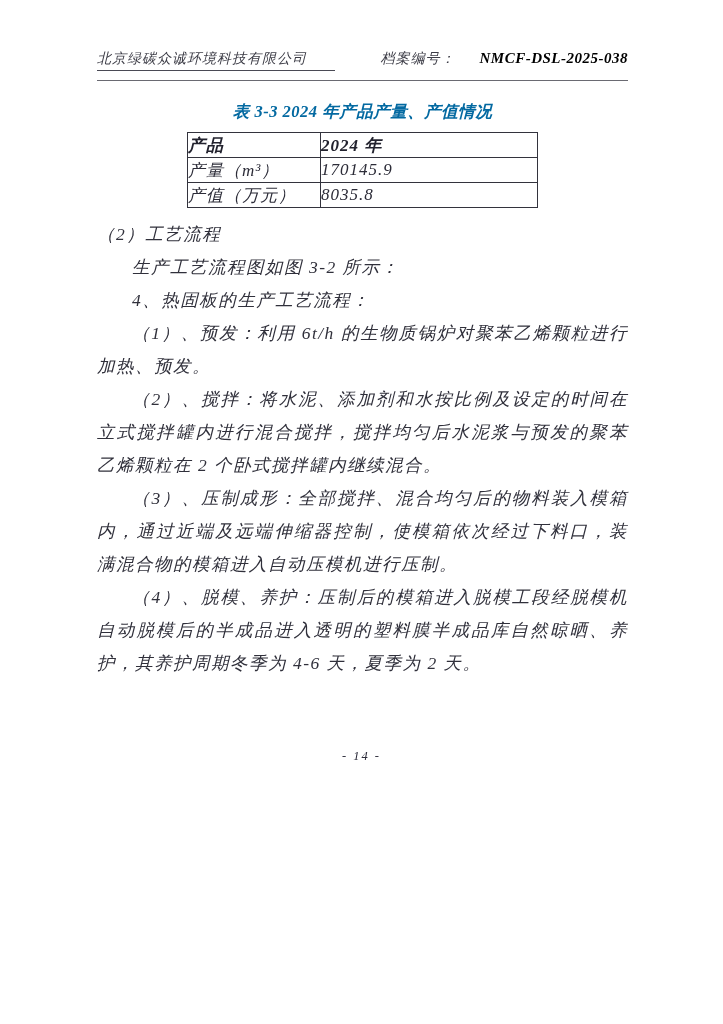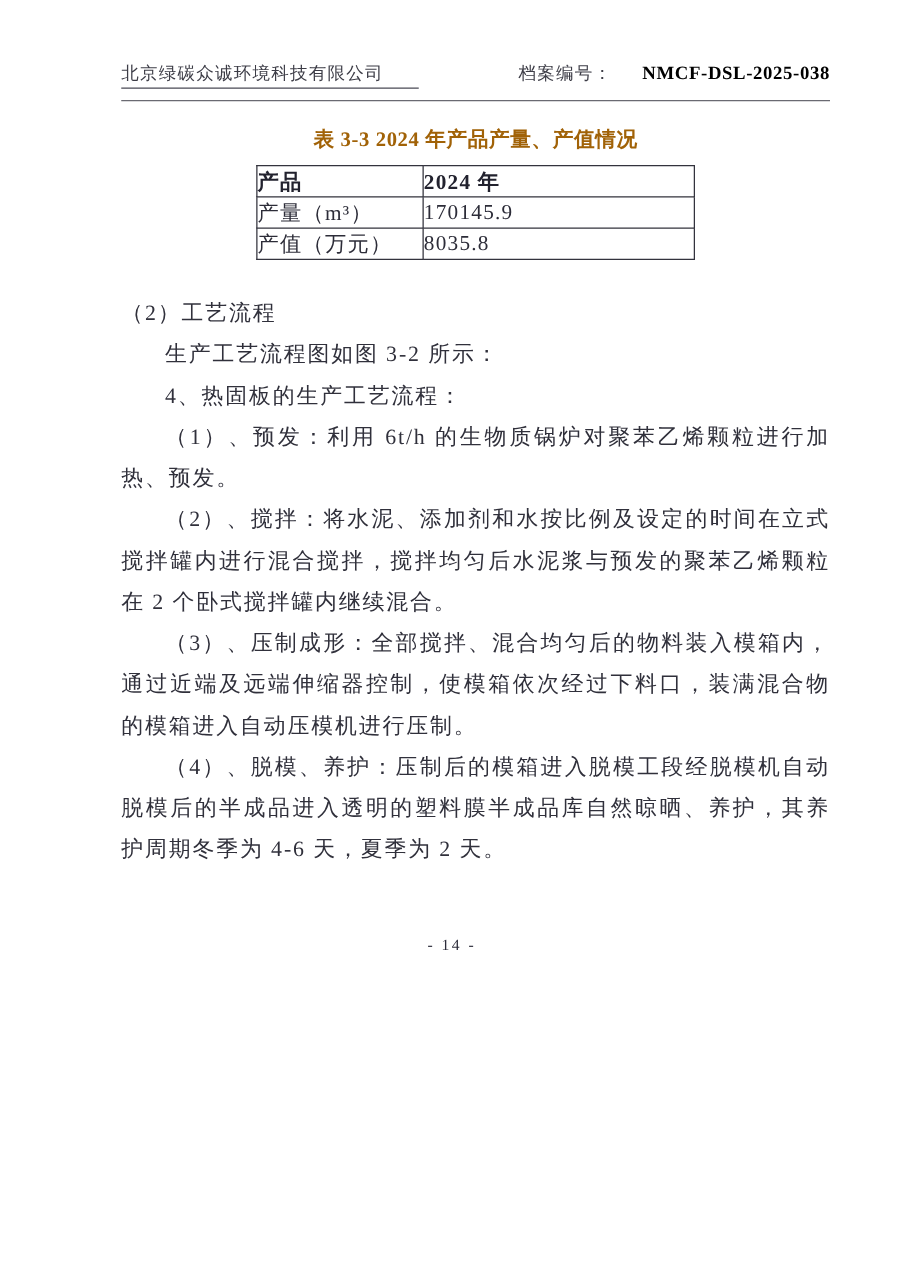--- a/index.html
+++ b/index.html
@@ -10,21 +10,22 @@
     position: relative;
     font-family: "Liberation Serif", "DejaVu Serif", serif;
     color: #33333e;
     overflow: hidden;
   }
   .page {
     width: 723px;
     height: 816px;
     background: #ffffff;
     position: relative;
-    padding: 50px 59px 0 97px;
+    padding: 50px 95px 0 97px;
+    font-style: italic;
   }
   
   .doc-header {
     display: flex;
     justify-content: space-between;
     align-items: baseline;
     border-bottom: 1.5px solid #6a6a72;
     padding-bottom: 9px;
     font-size: 14px;
     letter-spacing: 1px;
@@ -57,21 +58,21 @@
     text-align: justify;
     letter-spacing: 1.5px;
   }
   p.indent { text-indent: 2em; }
   .intro-line { line-height: 30px; letter-spacing: 1.5px; }
   
   .table-title {
     text-align: center;
     font-weight: 700;
     font-size: 16.5px;
-    color: #a16207;
+    color: #0369a1;
     margin-top: 20px;
     margin-bottom: 9px;
     letter-spacing: 0.5px;
   }
   table.data-table {
     border-collapse: collapse;
     margin: 0 auto;
     width: 350px;
     table-layout: fixed;
   }
@@ -80,21 +81,21 @@
     text-align: left;
     vertical-align: middle;
     height: 25px;
     font-size: 17px;
     color: #2c2c38;
     letter-spacing: 1px;
   }
   table.data-table col.c1 { width: 133px; }
   table.data-table col.c2 { width: 217px; }
   table.data-table tr.head td { font-weight: 700; color: #22222e; }
-  .para-block { margin-top: 26px; }
+  .para-block { margin-top: 10px; }
   
   .doc-footer {
     position: absolute;
     left: 0;
     bottom: 52px;
     width: 723px;
     text-align: center;
     font-size: 12.5px;
     color: #2c2c3a;
     letter-spacing: 2px;

